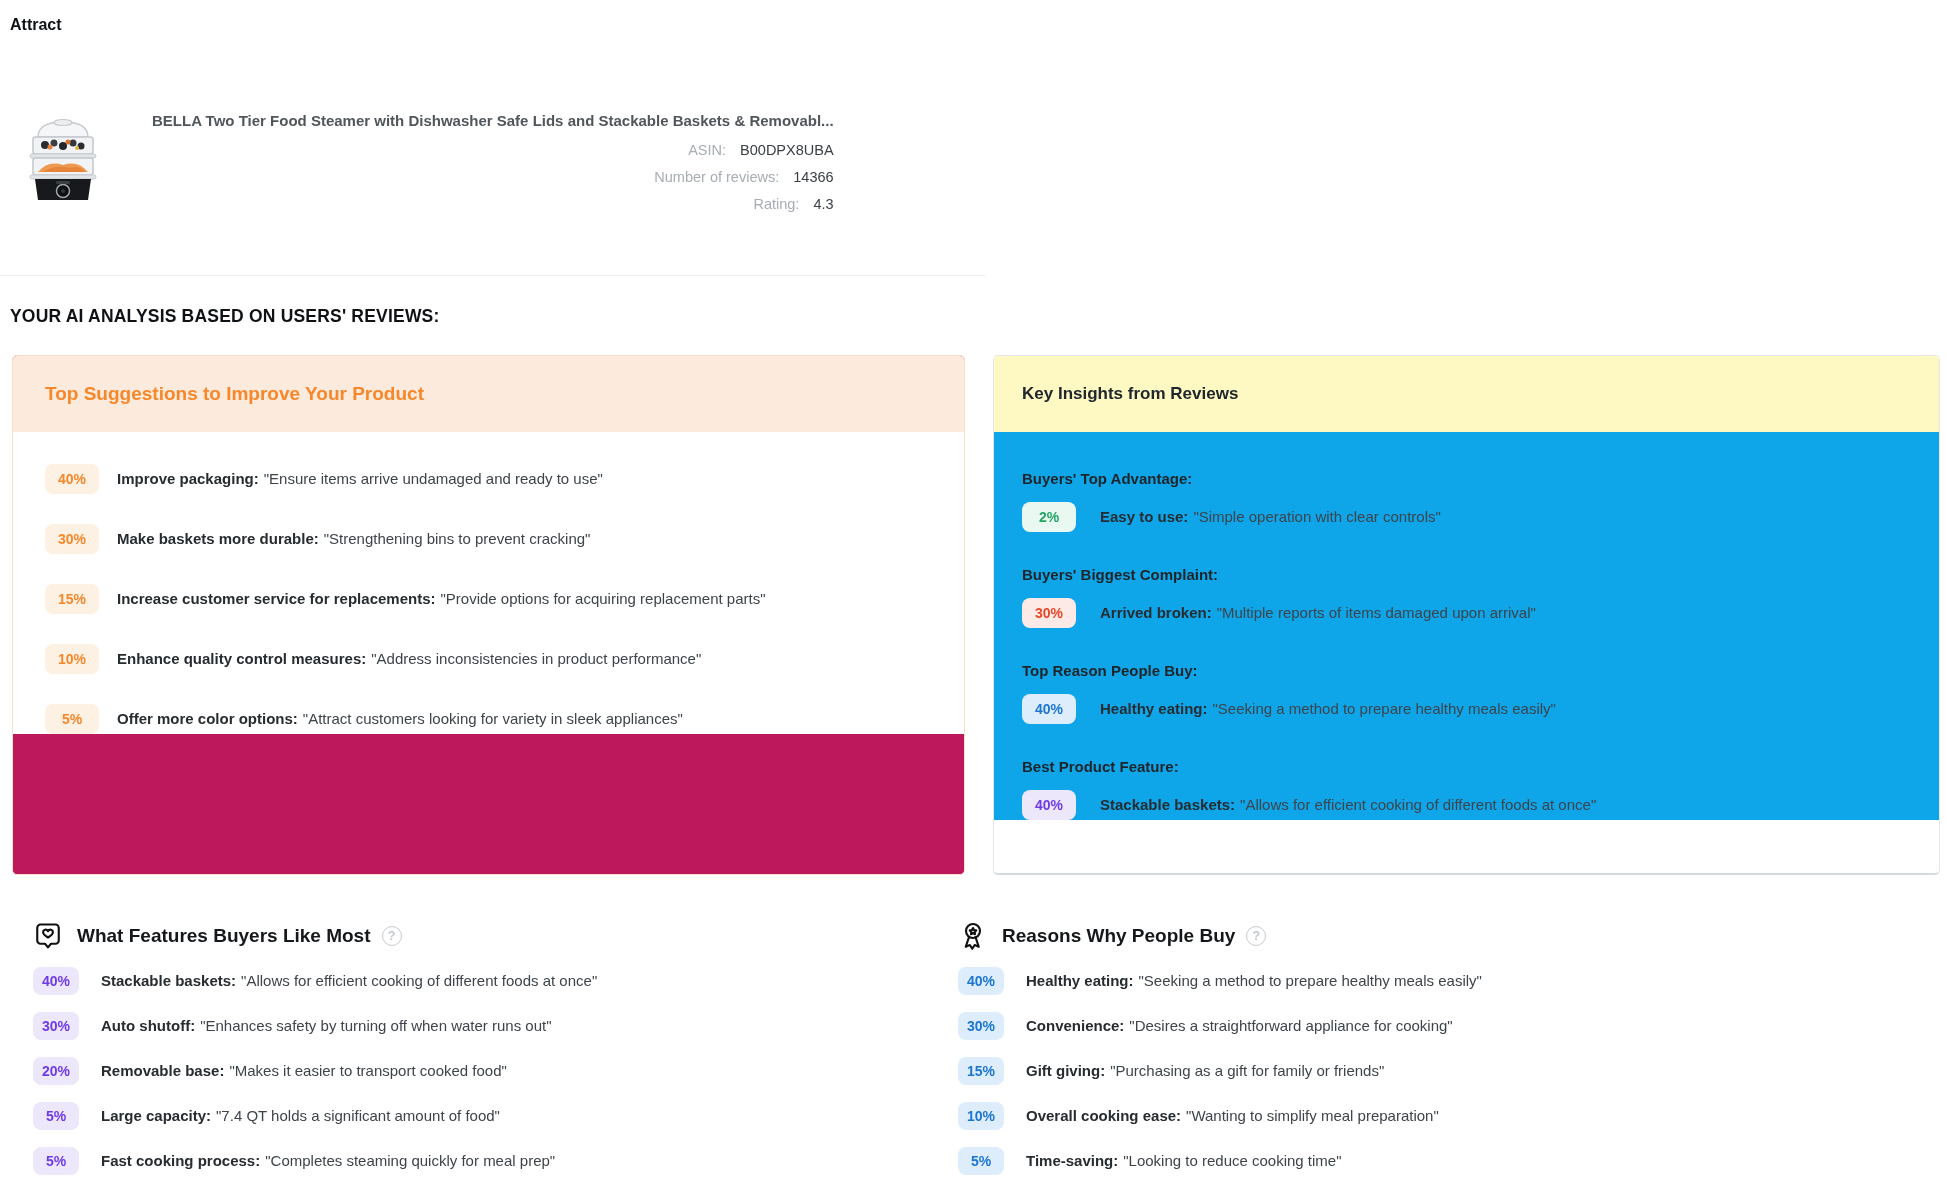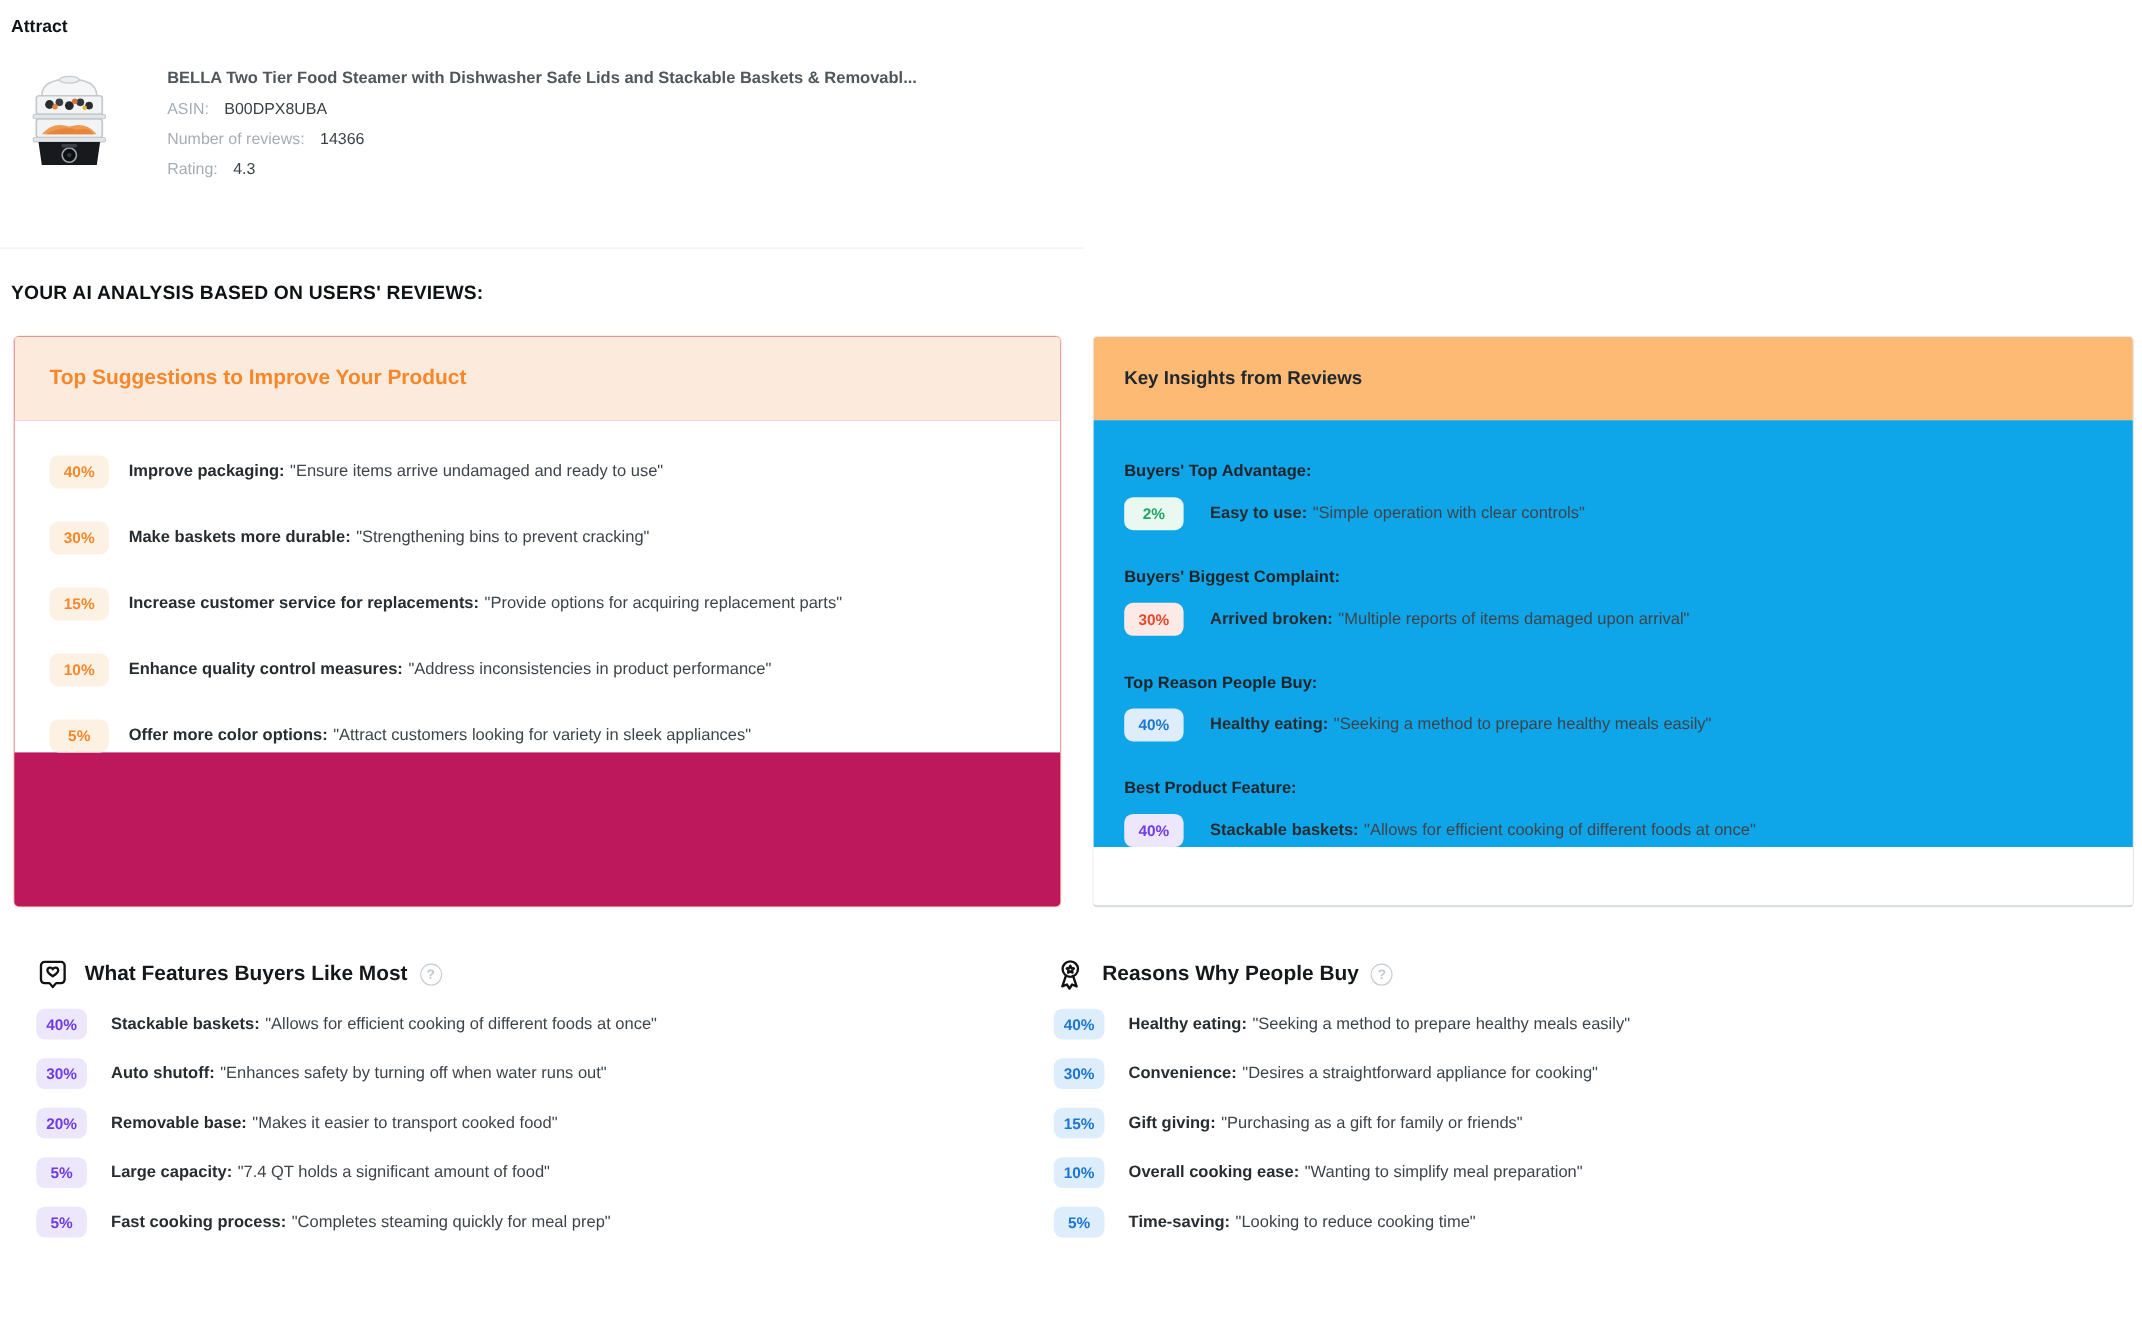--- a/index.html
+++ b/index.html
@@ -7,42 +7,42 @@
   body {
     width: 1947px; height: 1200px; overflow: hidden;
     background: #ffffff;
     font-family: "Liberation Sans", sans-serif;
     color: #22272c;
   }
 
   
   .top { padding: 16px 0 0 10px; }
   .section-label { font-size: 16px; font-weight: 700; color: #101317; }
-  .product-card { margin: 26px 0 0 8px; display: flex; }
+  .product-card { margin: 76px 0 0 8px; display: flex; text-align: right; }
   .product-image { width: 90px; height: 90px; flex: 0 0 auto; }
   .product-info { margin-left: 44px; padding-top: 2px; }
   .product-title { font-size: 15px; font-weight: 700; color: #50565c; margin-bottom: 13px; }
   .meta-row { margin-bottom: 11px; font-size: 14.5px; }
   .meta-label { color: #a7adb4; margin-right: 10px; }
   .meta-value { color: #3a4046; font-weight: 500; }
 
   .divider { margin-top: 52px; width: 985px; border-top: 1px solid #ededed; height: 0; }
 
   .ai-heading { margin: 30px 0 0 10px; font-size: 17.5px; font-weight: 700; color: #0f1215; letter-spacing: .2px; }
 
   
   .panels { display: flex; gap: 28px; margin: 28px 0 0 12px; }
   .panel { height: 520px; border-radius: 5px; overflow: hidden; }
   .panel-suggestions { width: 953px; border: 1px solid #f8dfc9; background: #be185d; }
   .sg-header { background: #fcebdc; padding: 27px 32px; }
   .sg-header h2 { margin: 0; font-size: 19px; font-weight: 700; color: #f6872a; }
   .sg-body { padding: 32px 32px 0 32px; background: #fff; }
 
   .panel-insights { width: 947px; border: 1px solid #e3e7ea; border-bottom: 2px solid #d5dadf; background: #fff; }
-  .in-header { background: #fdba74; padding: 28px 28px; }
+  .in-header { background: #fef9c3; padding: 28px 28px; }
   .in-header h2 { margin: 0; font-size: 17px; font-weight: 700; color: #20272e; }
   .in-body { padding: 38px 28px 0 28px; background: #0ea5e9; }
 
   .item-row { display: flex; align-items: center; margin-bottom: 30px; }
   .badge {
     flex: 0 0 auto; width: 54px; text-align: center;
     padding: 7px 0; border-radius: 8px;
     font-size: 14px; font-weight: 700;
   }
   .badge-sm { width: 46px; padding: 6px 0; }

